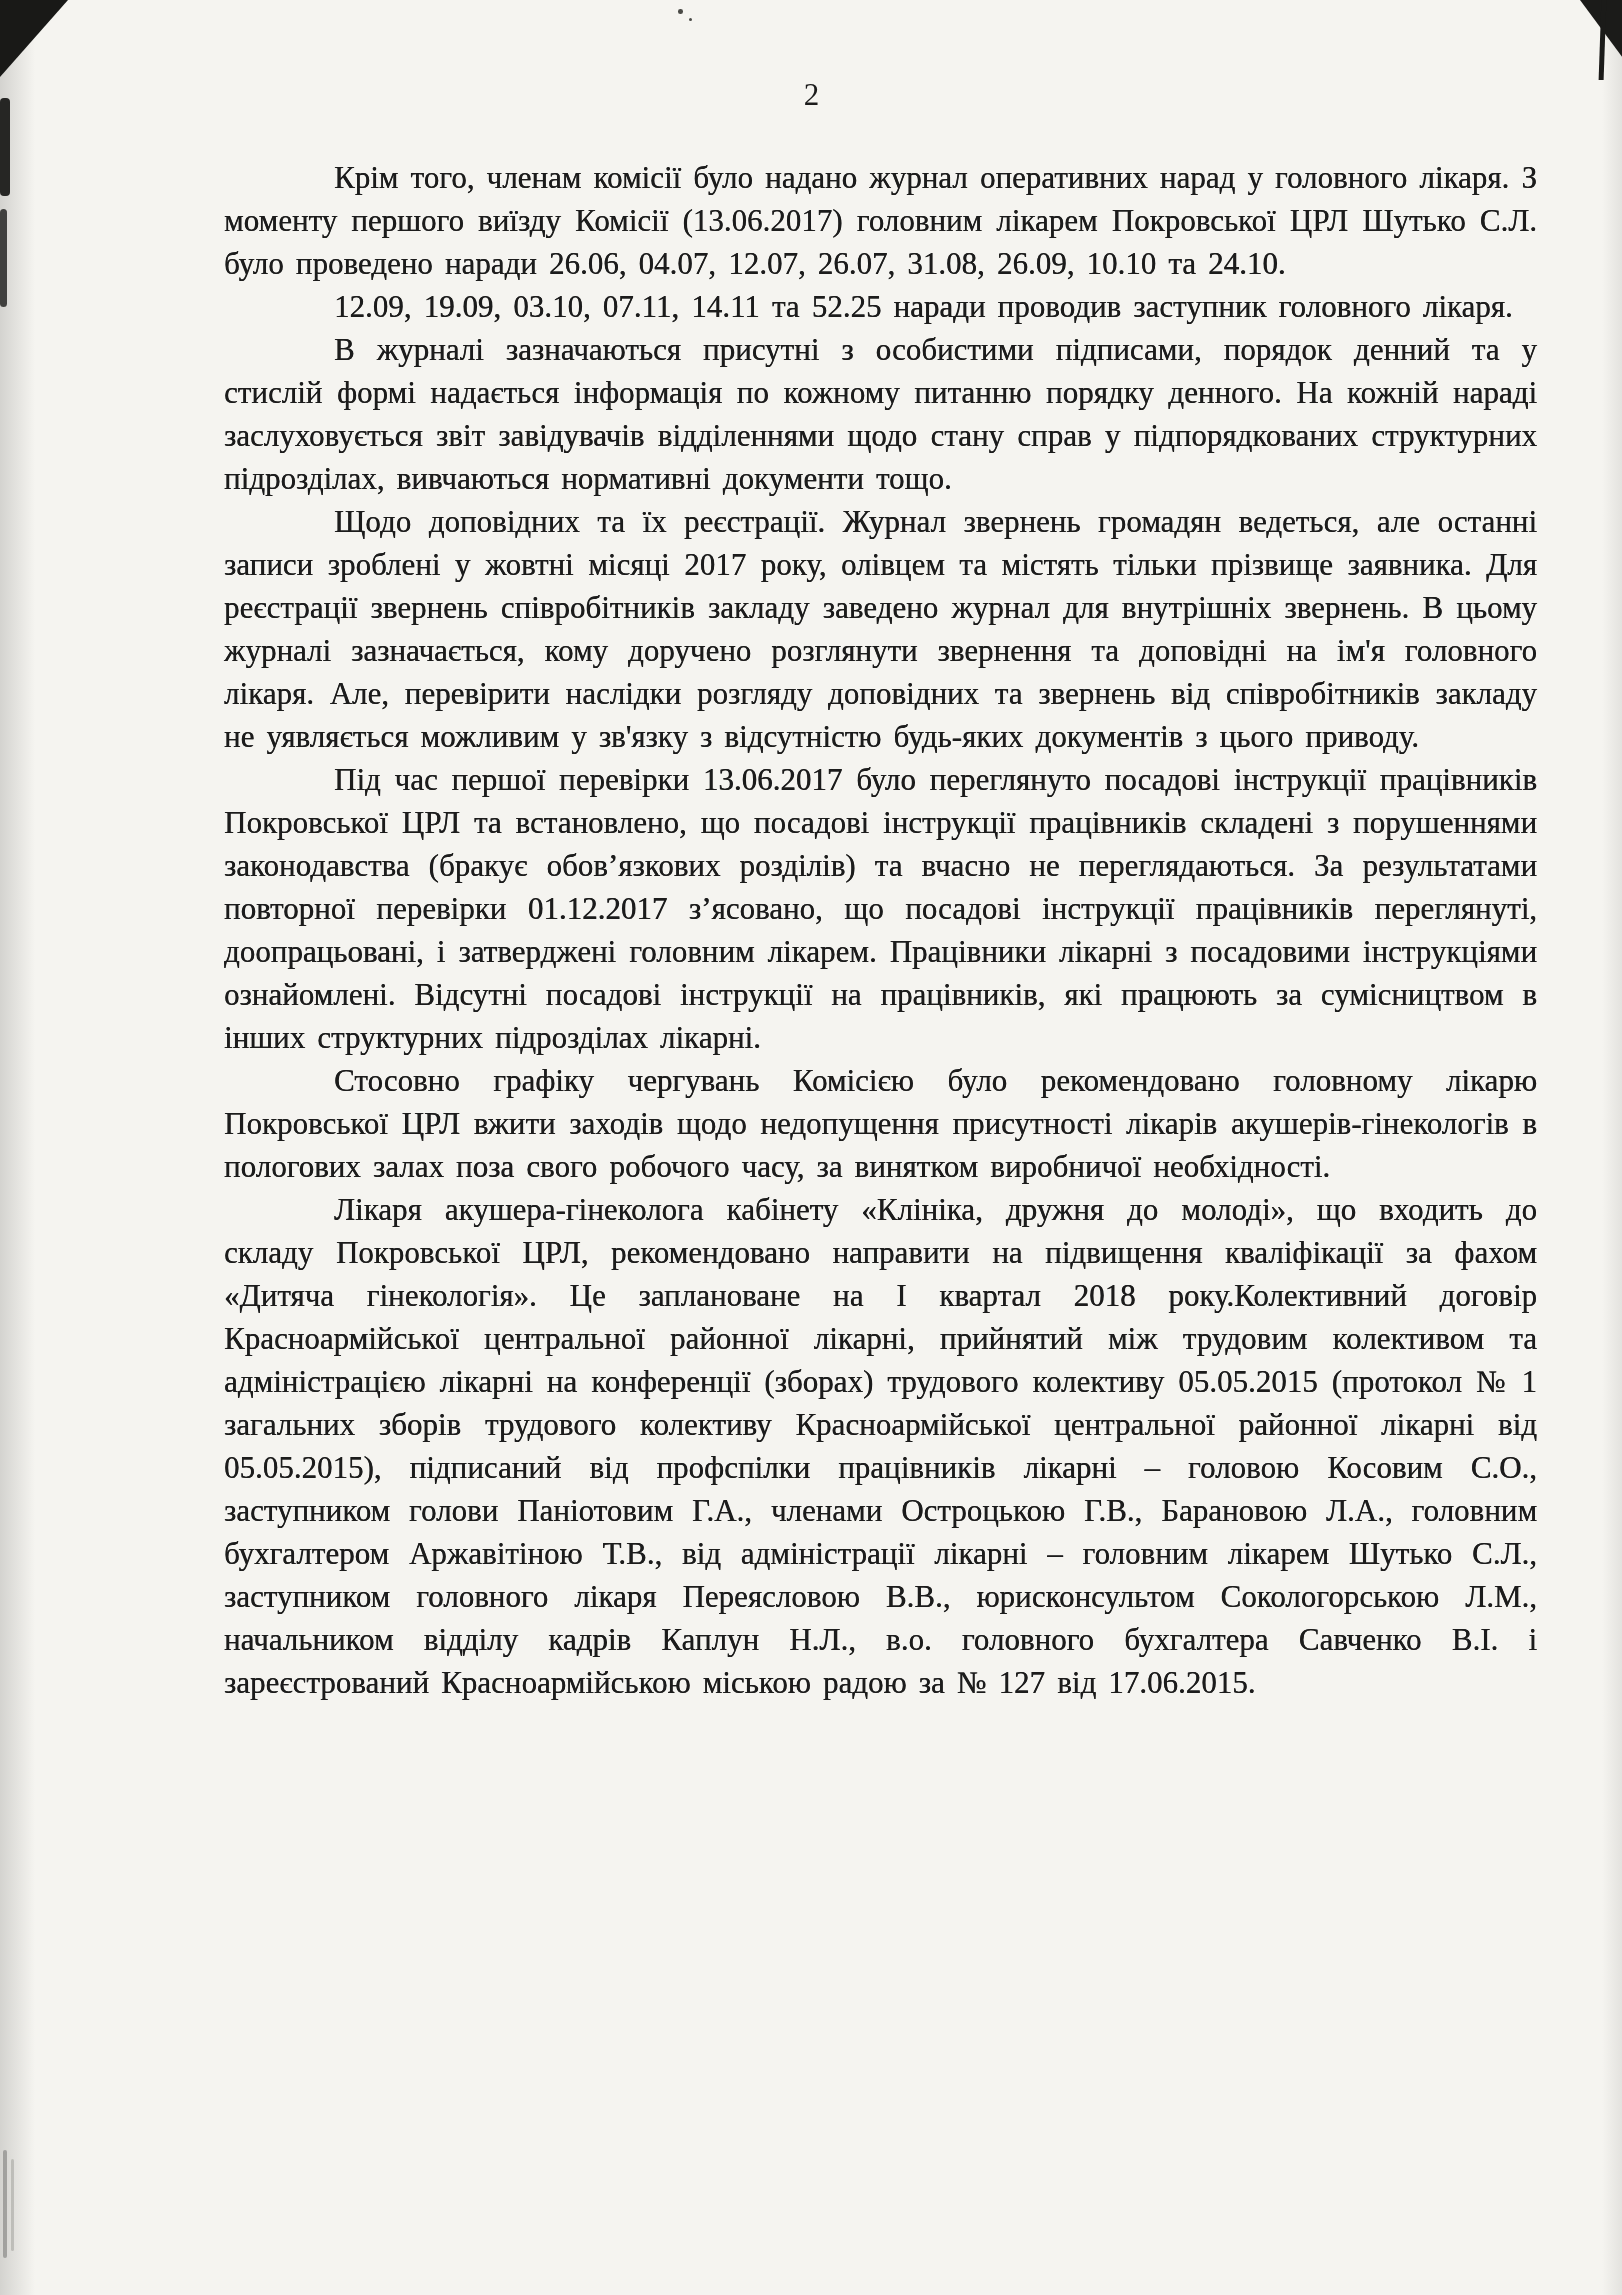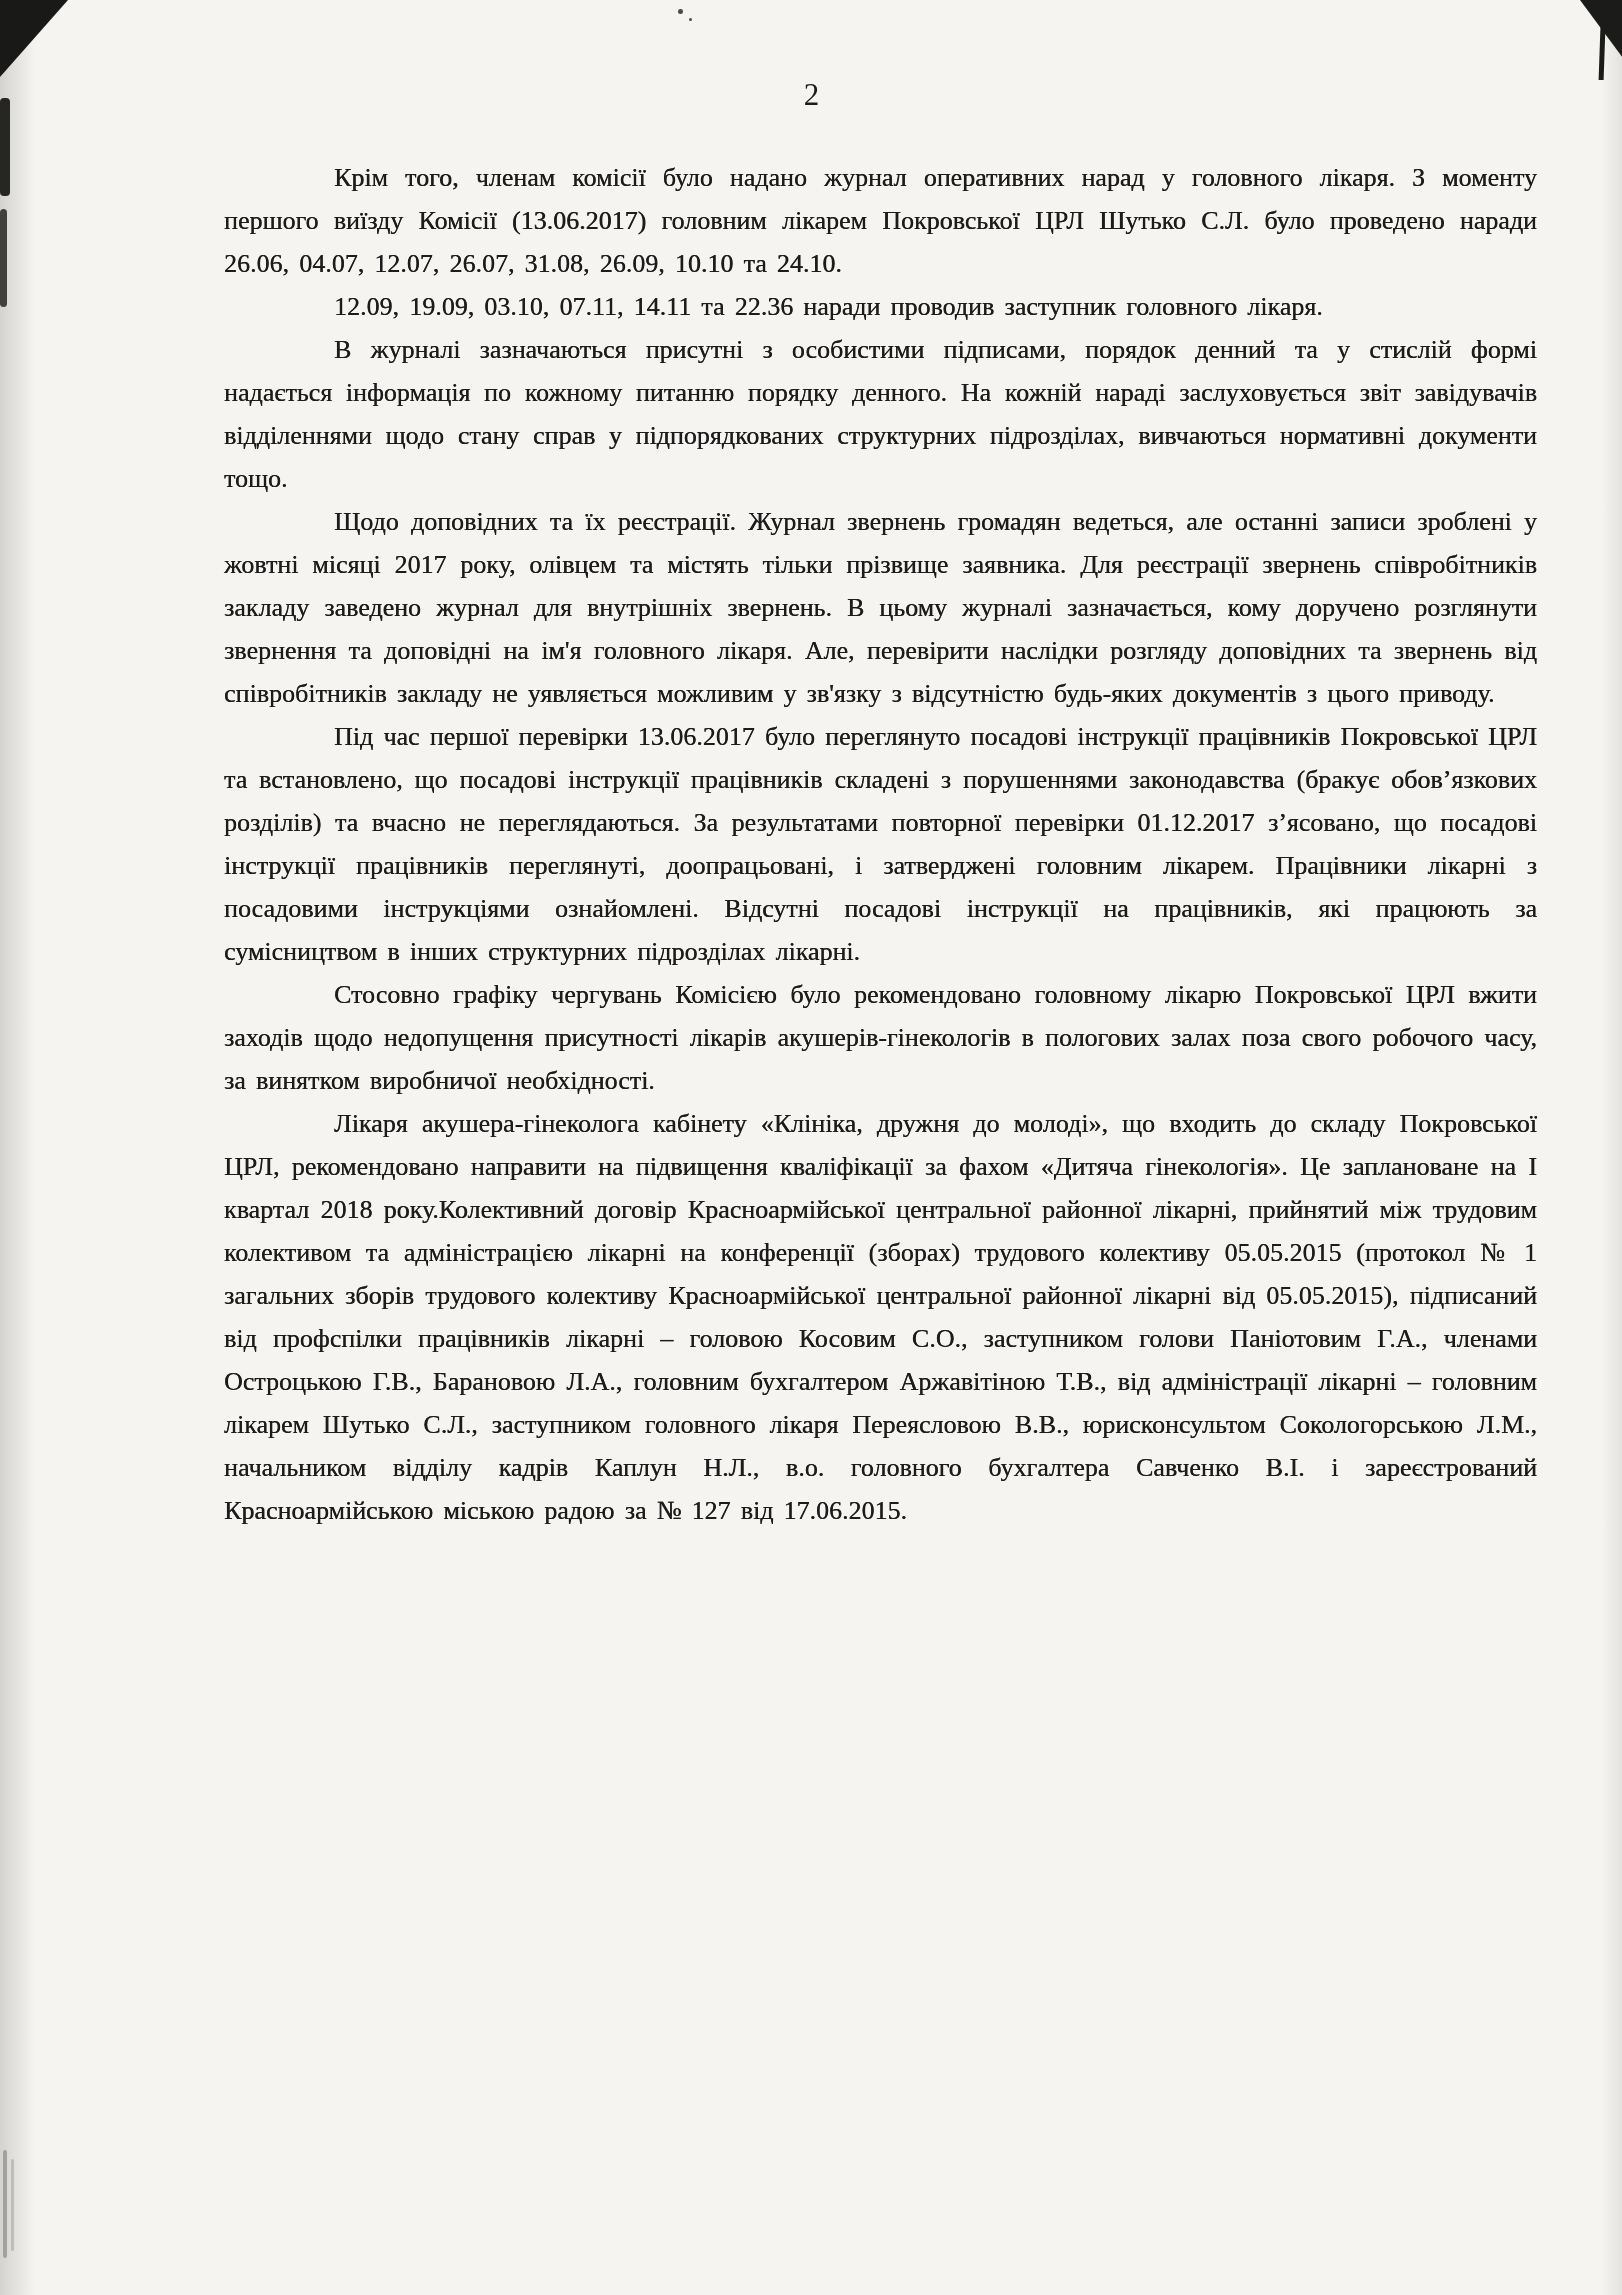--- a/index.html
+++ b/index.html
@@ -24,21 +24,21 @@
   .page-number {
     position:absolute; top:77px; left:0; width:100%;
     text-align:center; font-size:31px;
   }
 
   .content {
     position:absolute; left:224px; top:156px; width:1313px;
   }
   .content p {
     margin:0;
-    font-size:26px;
+    font-size:31px;
     line-height:43px;
     text-align:justify;
     text-indent:110px;
     word-spacing:0.14em;
     text-shadow:0.3px 0 0 currentColor; 
   }
 
   
   .corner-tl { position:absolute; left:0; top:0; width:0; height:0;
     border-top:77px solid #191917; border-right:68px solid transparent; }
@@ -74,21 +74,21 @@
   <div class="streak streak-c"></div>
   <div class="streak streak-d"></div>
 
   <div class="speck speck-a"></div>
   <div class="speck speck-b"></div>
 
   <div class="page-number">2</div>
 
   <div class="content">
     <p>Крім того, членам комісії було надано журнал оперативних нарад у головного лікаря. З моменту першого виїзду Комісії (13.06.2017) головним лікарем Покровської ЦРЛ Шутько С.Л. було проведено наради 26.06, 04.07, 12.07, 26.07, 31.08, 26.09, 10.10 та 24.10.</p>
-    <p>12.09, 19.09, 03.10, 07.11, 14.11 та 22.36 наради проводив заступник головного лікаря.</p>
+    <p>12.09, 19.09, 03.10, 07.11, 14.11 та 52.25 наради проводив заступник головного лікаря.</p>
     <p>В журналі зазначаються присутні з особистими підписами, порядок денний та у стислій формі надається інформація по кожному питанню порядку денного. На кожній нараді заслуховується звіт завідувачів відділеннями щодо стану справ у підпорядкованих структурних підрозділах, вивчаються нормативні документи тощо.</p>
     <p>Щодо доповідних та їх реєстрації. Журнал звернень громадян ведеться, але останні записи зроблені у жовтні місяці 2017 року, олівцем та містять тільки прізвище заявника. Для реєстрації звернень співробітників закладу заведено журнал для внутрішніх звернень. В цьому журналі зазначається, кому доручено розглянути звернення та доповідні на ім'я головного лікаря. Але, перевірити наслідки розгляду доповідних та звернень від співробітників закладу не уявляється можливим у зв'язку з відсутністю будь-яких документів з цього приводу.</p>
     <p>Під час першої перевірки 13.06.2017 було переглянуто посадові інструкції працівників Покровської ЦРЛ та встановлено, що посадові інструкції працівників складені з порушеннями законодавства (бракує обов’язкових розділів) та вчасно не переглядаються. За результатами повторної перевірки 01.12.2017 з’ясовано, що посадові інструкції працівників переглянуті, доопрацьовані, і затверджені головним лікарем. Працівники лікарні з посадовими інструкціями ознайомлені. Відсутні посадові інструкції на працівників, які працюють за сумісництвом в інших структурних підрозділах лікарні.</p>
     <p>Стосовно графіку чергувань Комісією було рекомендовано головному лікарю Покровської ЦРЛ вжити заходів щодо недопущення присутності лікарів акушерів-гінекологів в пологових залах поза свого робочого часу, за винятком виробничої необхідності.</p>
     <p>Лікаря акушера-гінеколога кабінету «Клініка, дружня до молоді», що входить до складу Покровської ЦРЛ, рекомендовано направити на підвищення кваліфікації за фахом «Дитяча гінекологія». Це заплановане на І квартал 2018 року.Колективний договір Красноармійської центральної районної лікарні, прийнятий між трудовим колективом та адміністрацією лікарні на конференції (зборах) трудового колективу 05.05.2015 (протокол № 1 загальних зборів трудового колективу Красноармійської центральної районної лікарні від 05.05.2015), підписаний від профспілки працівників лікарні – головою Косовим С.О., заступником голови Паніотовим Г.А., членами Остроцькою Г.В., Барановою Л.А., головним бухгалтером Аржавітіною Т.В., від адміністрації лікарні – головним лікарем Шутько С.Л., заступником головного лікаря Переясловою В.В., юрисконсультом Сокологорською Л.М., начальником відділу кадрів Каплун Н.Л., в.о. головного бухгалтера Савченко В.І. і зареєстрований Красноармійською міською радою за № 127 від 17.06.2015.</p>
   </div>
 
 </div>
 
 

